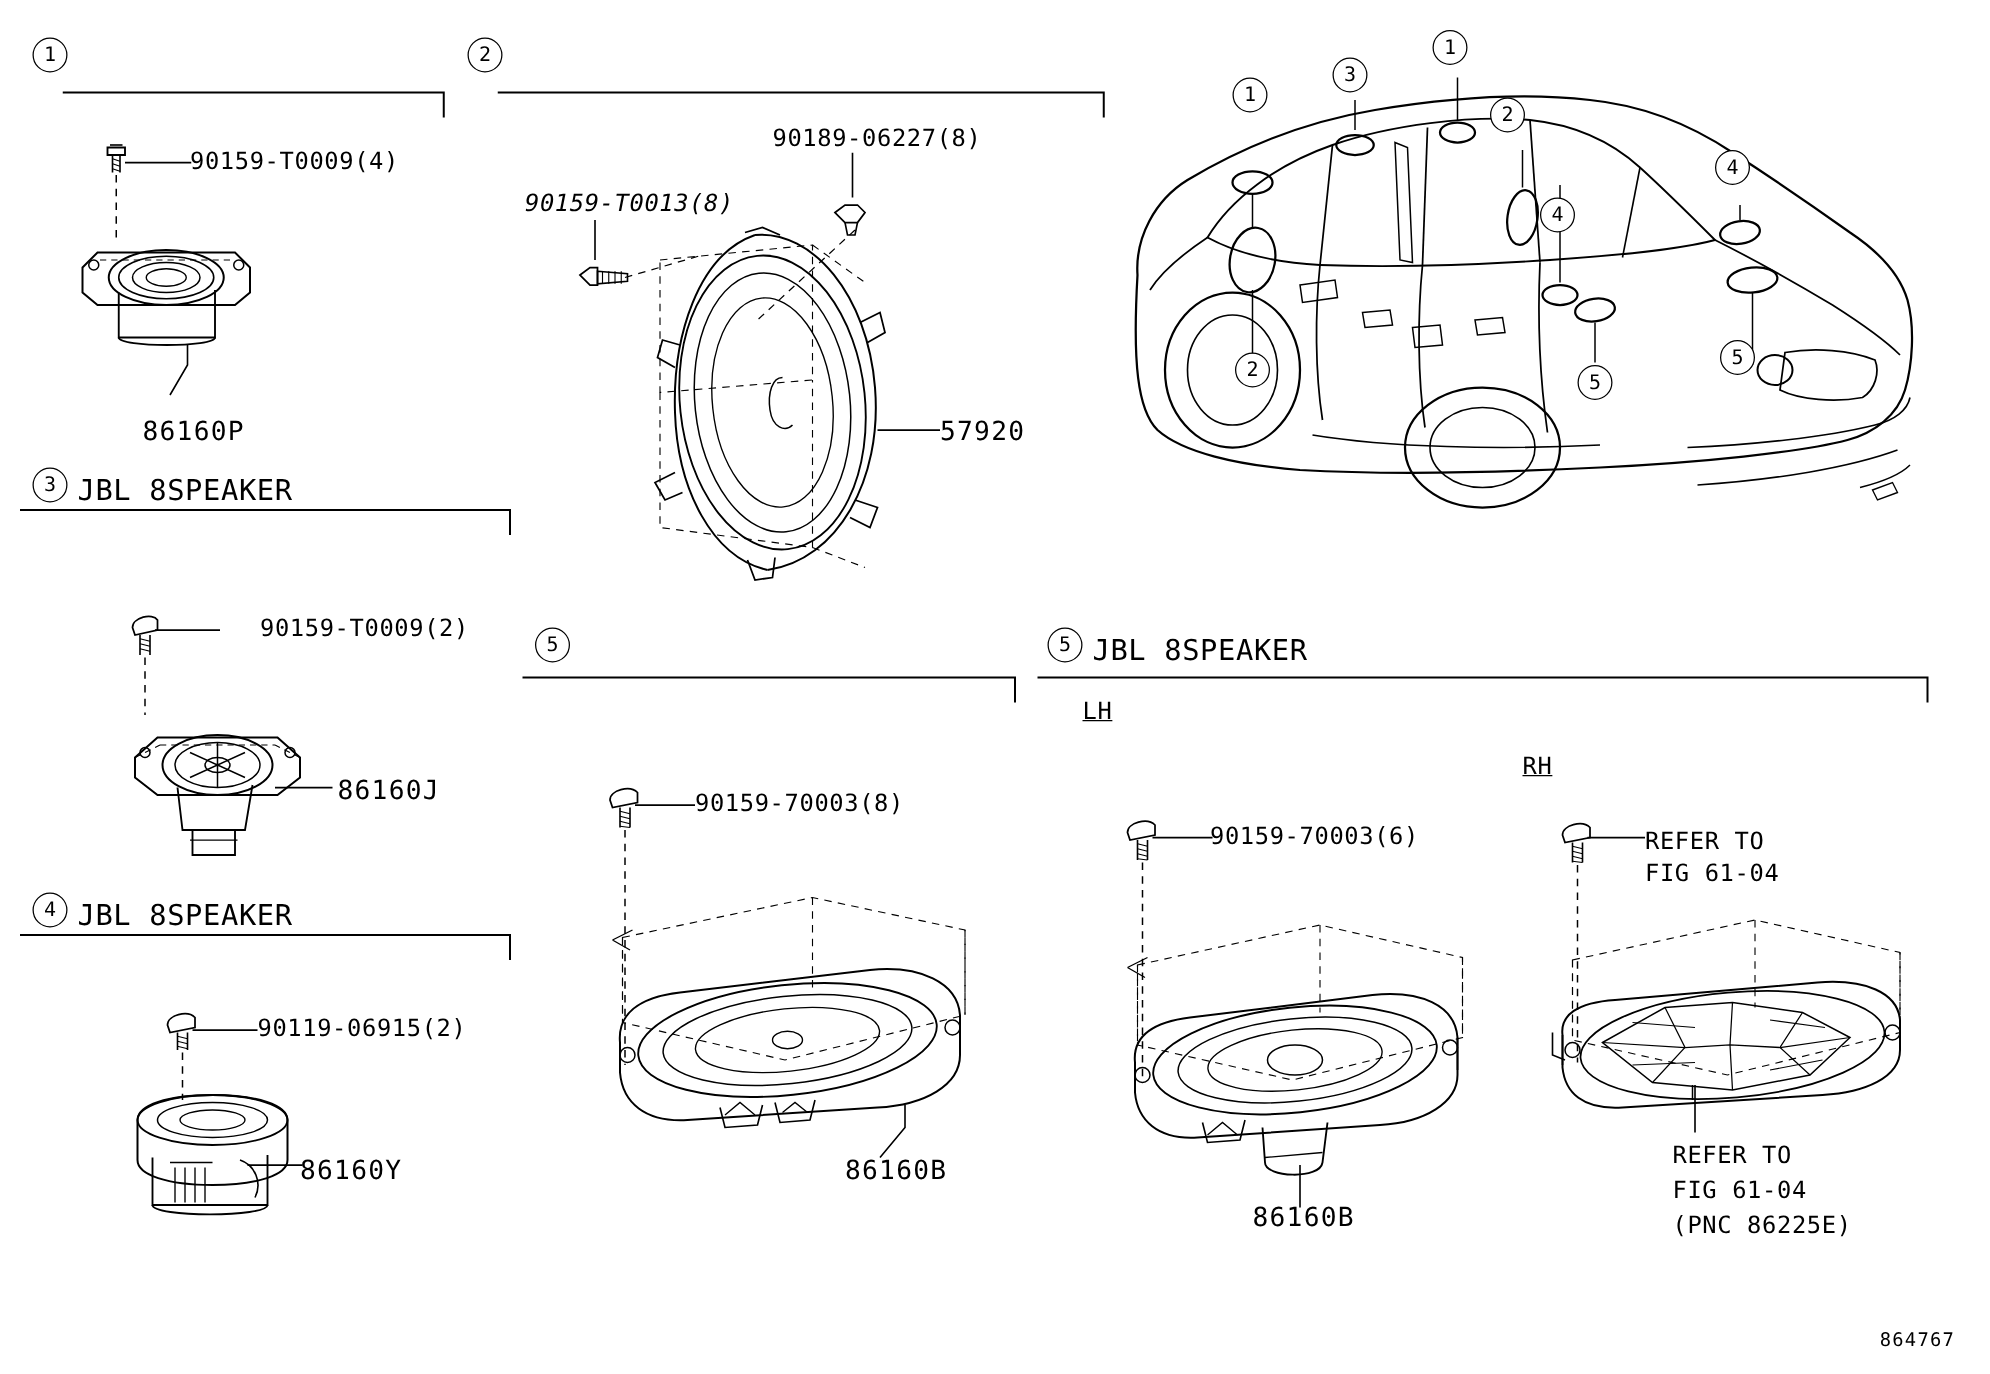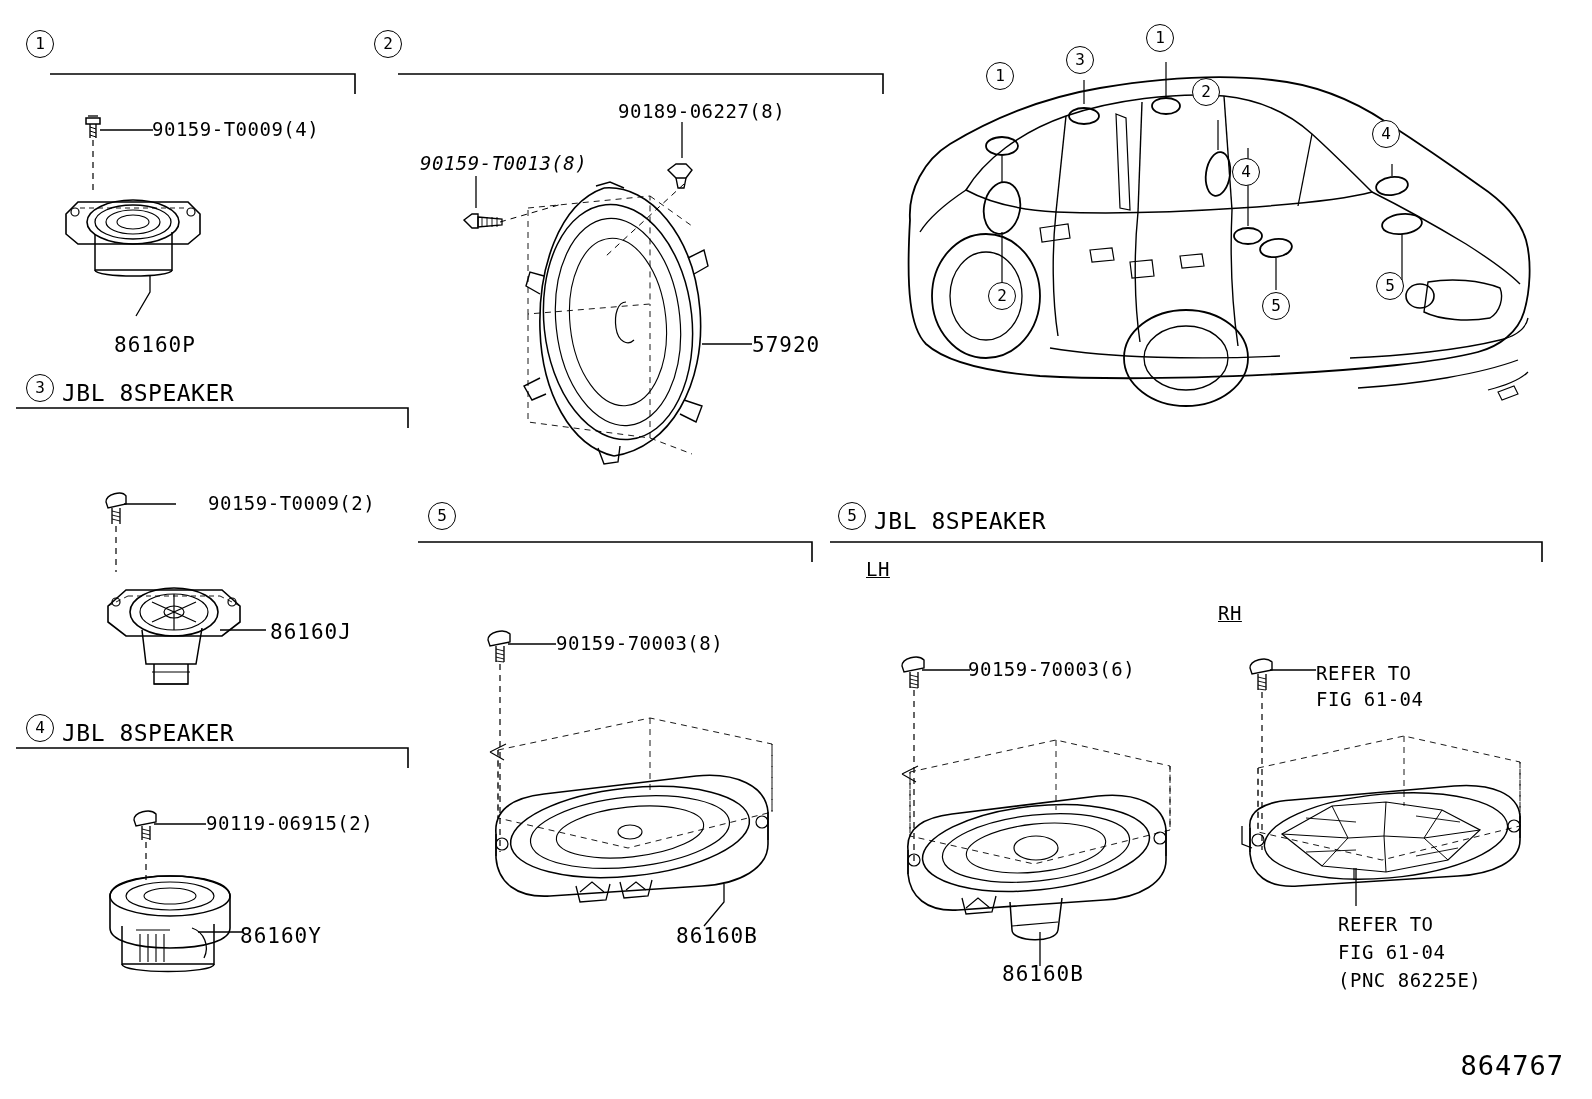--- a/index.html
+++ b/index.html
@@ -45,21 +45,21 @@
     font-family: "DejaVu Sans Mono", monospace;
     font-size: 23px;
     letter-spacing: 0.5px;
     white-space: pre;
   }
   .footer-code {
     position: absolute;
     right: 28px;
     bottom: 18px;
     font-family: "DejaVu Sans Mono", monospace;
-    font-size: 27px;
+    font-size: 15px;
     letter-spacing: 1px;
     margin-top: 25px;
   }
 </style>
 </head>
 <body>
 
 <div id="page">
 
   <div class="callout" style="left:26px; top:30px;">1</div>

